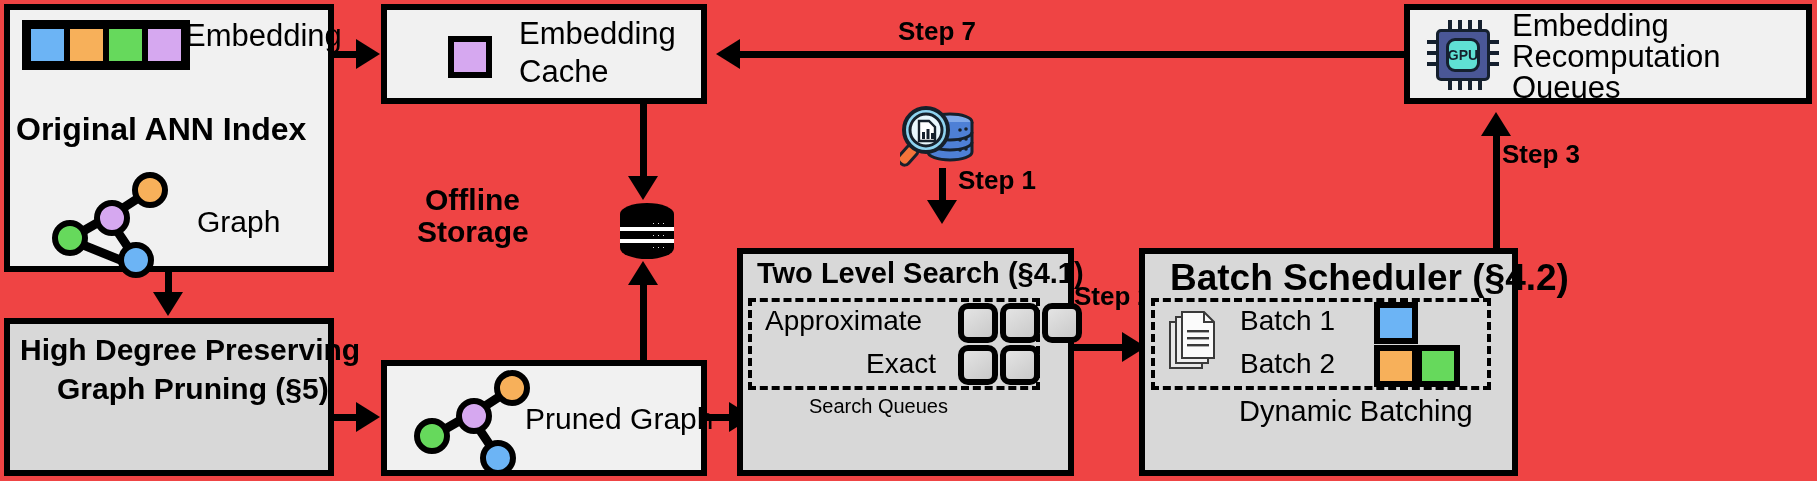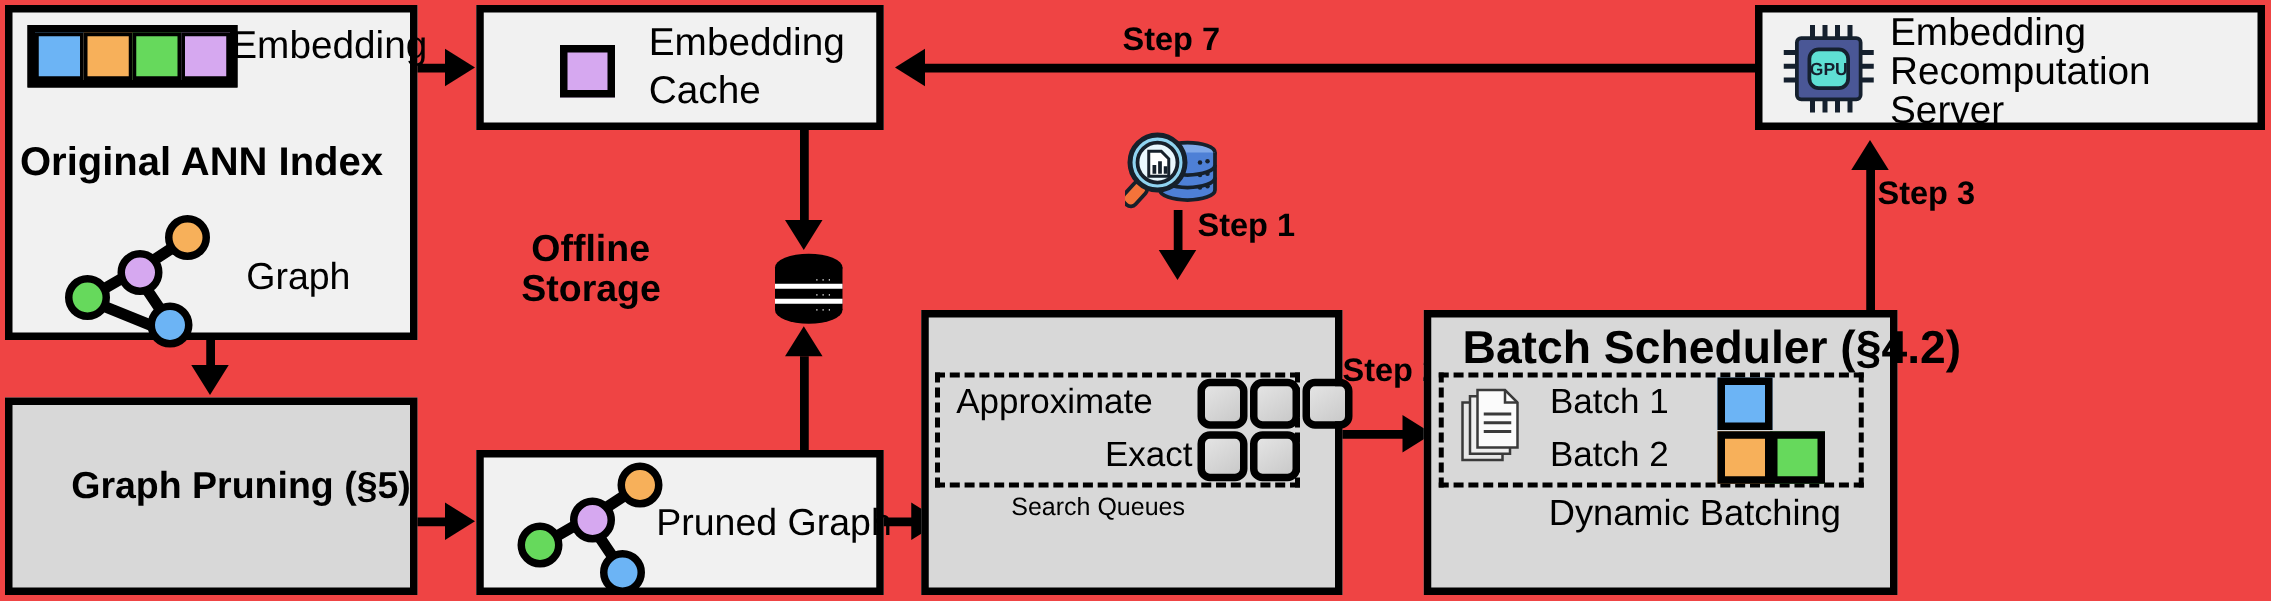--- a/index.html
+++ b/index.html
@@ -113,21 +113,21 @@
     <div class="pin" style="left:0;top:42px;width:11px;height:4px;"></div>
     <div class="pin" style="right:0;top:20px;width:11px;height:4px;"></div>
     <div class="pin" style="right:0;top:31px;width:11px;height:4px;"></div>
     <div class="pin" style="right:0;top:42px;width:11px;height:4px;"></div>
     <div class="chipbody"></div>
     <div class="core">GPU</div>
   </div>
 
   <div class="lbl" style="left:1512px;top:9px;font-size:31px;">Embedding</div>
   <div class="lbl" style="left:1512px;top:40px;font-size:31px;">Recomputation</div>
-  <div class="lbl" style="left:1512px;top:71px;font-size:31px;">Server</div>
+  <div class="lbl" style="left:1512px;top:71px;font-size:31px;">Queues</div>
 
   <div class="hline" style="left:740px;top:51px;width:668px;"></div>
   <div class="arrow-l" style="left:716px;top:39px;"></div>
   <div class="lbl bold" style="left:898px;top:17px;font-size:26px;">Step 7</div>
 
   <div class="lbl bold" style="left:425px;top:183px;font-size:30px;">Offline</div>
   <div class="lbl bold" style="left:417px;top:215px;font-size:30px;">Storage</div>
 
   <div class="cyl" style="left:620px;top:203px;width:54px;height:56px;">
     <div class="disc" style="top:0;"></div>
@@ -140,20 +140,21 @@
     <div class="dots" style="top:40px;">···</div>
   </div>
 
   <div class="vline" style="left:640px;top:104px;height:82px;"></div>
   <div class="arrow-d" style="left:628px;top:176px;"></div>
 
   <div class="vline" style="left:640px;top:285px;height:75px;"></div>
   <div class="arrow-u" style="left:628px;top:261px;"></div>
 
   <div class="box box-grey" style="left:4px;top:318px;width:330px;height:158px;"></div>
+  <div class="lbl bold" style="left:20px;top:333px;font-size:30px;">High Degree Preserving</div>
   <div class="lbl bold" style="left:57px;top:372px;font-size:30px;">Graph Pruning (§5)</div>
 
   <div class="vline" style="left:165px;top:272px;height:26px;"></div>
   <div class="arrow-d" style="left:153px;top:292px;"></div>
 
   <div class="box box-light" style="left:381px;top:360px;width:326px;height:116px;"></div>
 
   <div class="graph" style="left:406px;top:368px;width:135px;height:100px;">
     <div class="gedge" style="left:28px;top:63px;width:52px;transform:rotate(-30deg);"></div>
     <div class="gedge" style="left:66px;top:42px;width:40px;transform:rotate(-33deg);"></div>
@@ -196,29 +197,30 @@
       <rect x="26.5" y="29" width="3" height="10" fill="#16202b"></rect>
       <rect x="31" y="33" width="3" height="6" fill="#16202b"></rect>
     </svg>
   </div>
 
   <div class="vline" style="left:939px;top:168px;height:42px;"></div>
   <div class="arrow-d" style="left:927px;top:200px;"></div>
   <div class="lbl bold" style="left:958px;top:166px;font-size:26px;">Step 1</div>
 
   <div class="box box-grey" style="left:737px;top:248px;width:337px;height:228px;"></div>
+  <div class="lbl bold" style="left:757px;top:257px;font-size:29px;">Two Level Search (§4.1)</div>
 
   <div class="dashed" style="left:748px;top:298px;width:292px;height:92px;"></div>
 
   <div class="lbl" style="left:765px;top:305px;font-size:28px;">Approximate</div>
   <div class="slot" style="left:958px;top:303px;width:40px;height:40px;"></div>
   <div class="slot" style="left:1000px;top:303px;width:40px;height:40px;"></div>
   <div class="slot" style="left:1042px;top:303px;width:40px;height:40px;"></div>
 
-  <div class="lbl" style="left:884px;top:348px;font-size:28px;text-align:right;">Exact</div>
+  <div class="lbl" style="left:866px;top:348px;font-size:28px;text-align:right;">Exact</div>
   <div class="slot" style="left:958px;top:345px;width:40px;height:40px;"></div>
   <div class="slot" style="left:1000px;top:345px;width:40px;height:40px;"></div>
 
   <div class="lbl" style="left:809px;top:395px;font-size:20px;">Search Queues</div>
 
   <div class="hline" style="left:1074px;top:344px;width:56px;"></div>
   <div class="arrow-r" style="left:1122px;top:332px;"></div>
   <div class="lbl bold" style="left:1074px;top:282px;font-size:26px;">Step 2</div>
 
   <div class="box box-grey" style="left:1139px;top:248px;width:379px;height:228px;"></div>

